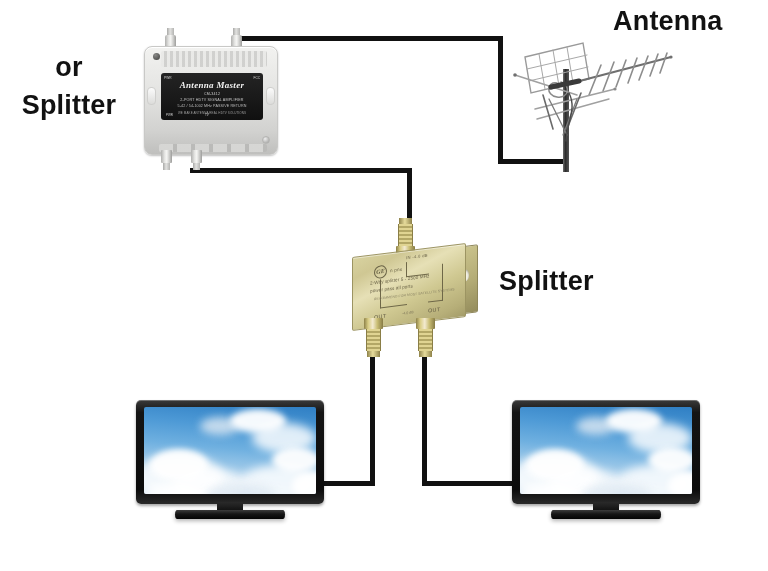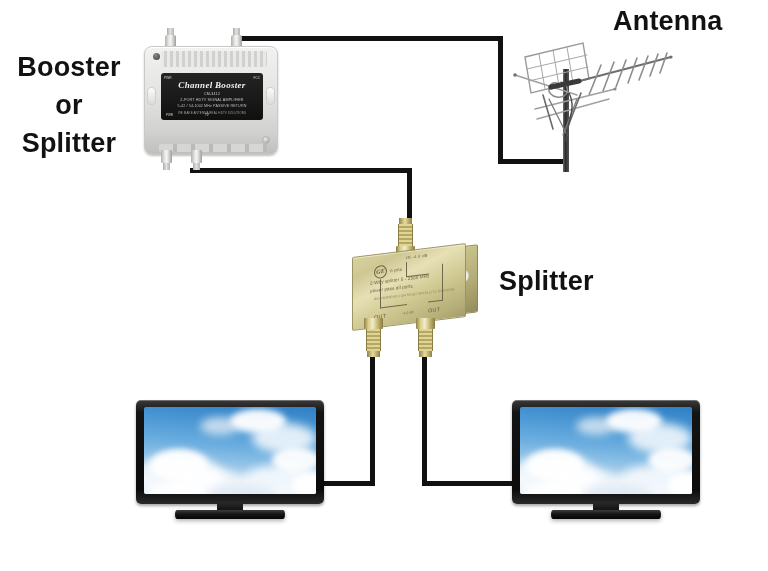--- a/index.html
+++ b/index.html
@@ -268,21 +268,21 @@
       <div class="amp-fins"></div>
       <div class="amp-led"></div>
       <div class="amp-slot l"></div>
       <div class="amp-slot r"></div>
       <div class="amp-screw"></div>
       <div class="amp-vent"></div>
 
       <div class="amp-plate">
         <div class="amp-plate-l">PWR</div>
         <div class="amp-plate-r">FCC</div>
-        <div class="amp-brand">Channel Booster</div>
+        <div class="amp-brand">Antenna Master</div>
         <div class="amp-model">CM-3412</div>
         <div class="amp-line1">2-PORT HDTV SIGNAL AMPLIFIER</div>
         <div class="amp-line2">5-42 / 54-1002 MHz PASSIVE RETURN</div>
         <div class="amp-line3">WE MAKE ANTENNA REAL HDTV SOLUTIONS</div>
         <div class="amp-plate-b1">PWR</div>
         <div class="amp-plate-b2">TV</div>
       </div>
     </div>
 
     <div class="fconn bot" id="amp-bot-1">
@@ -414,21 +414,20 @@
         <div class="cloud dim" style="left:62px;top:76px;width:70px;height:26px;"></div>
         <div class="cloud soft" style="left:0px;top:76px;width:60px;height:28px;"></div>
         <div class="cloud" style="left:148px;top:64px;width:44px;height:30px;"></div>
       </div>
     </div>
     <div class="tv-stand-neck"></div>
     <div class="tv-stand-base"></div>
   </div>
 
   <div class="label" id="label-booster">
-    <div>Booster</div>
     <div>or</div>
     <div>Splitter</div>
   </div>
 
   <div class="label" id="label-splitter">Splitter</div>
   <div class="label" id="label-antenna">Antenna</div>
 
 
 </div>
 

